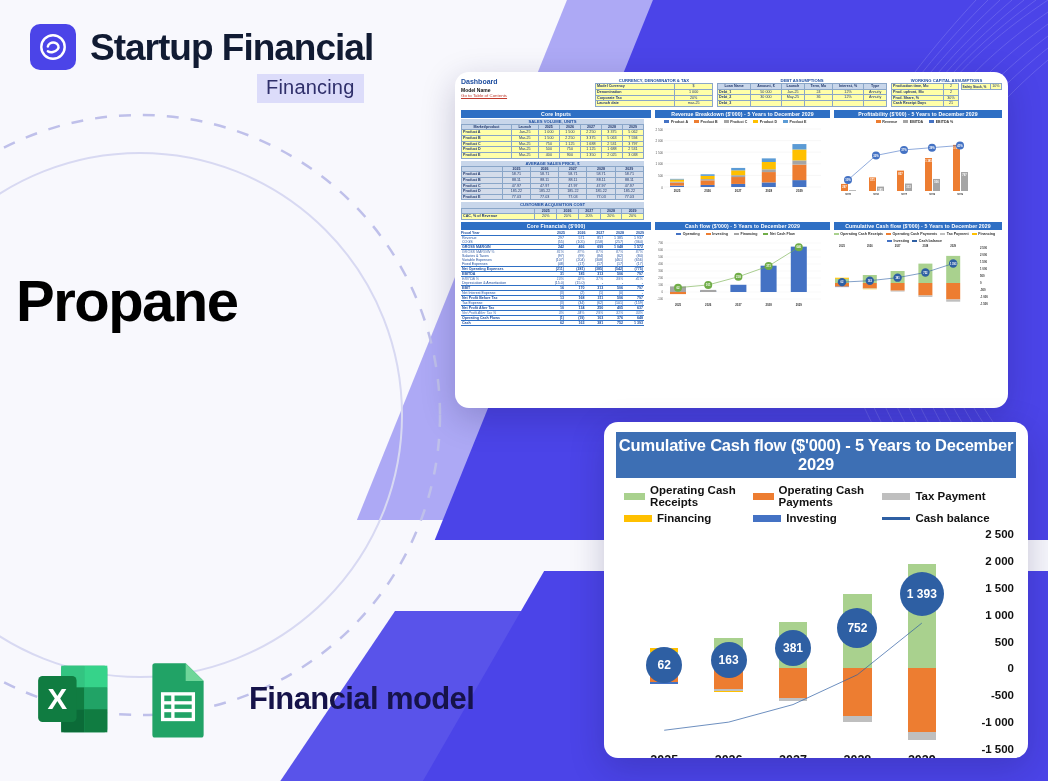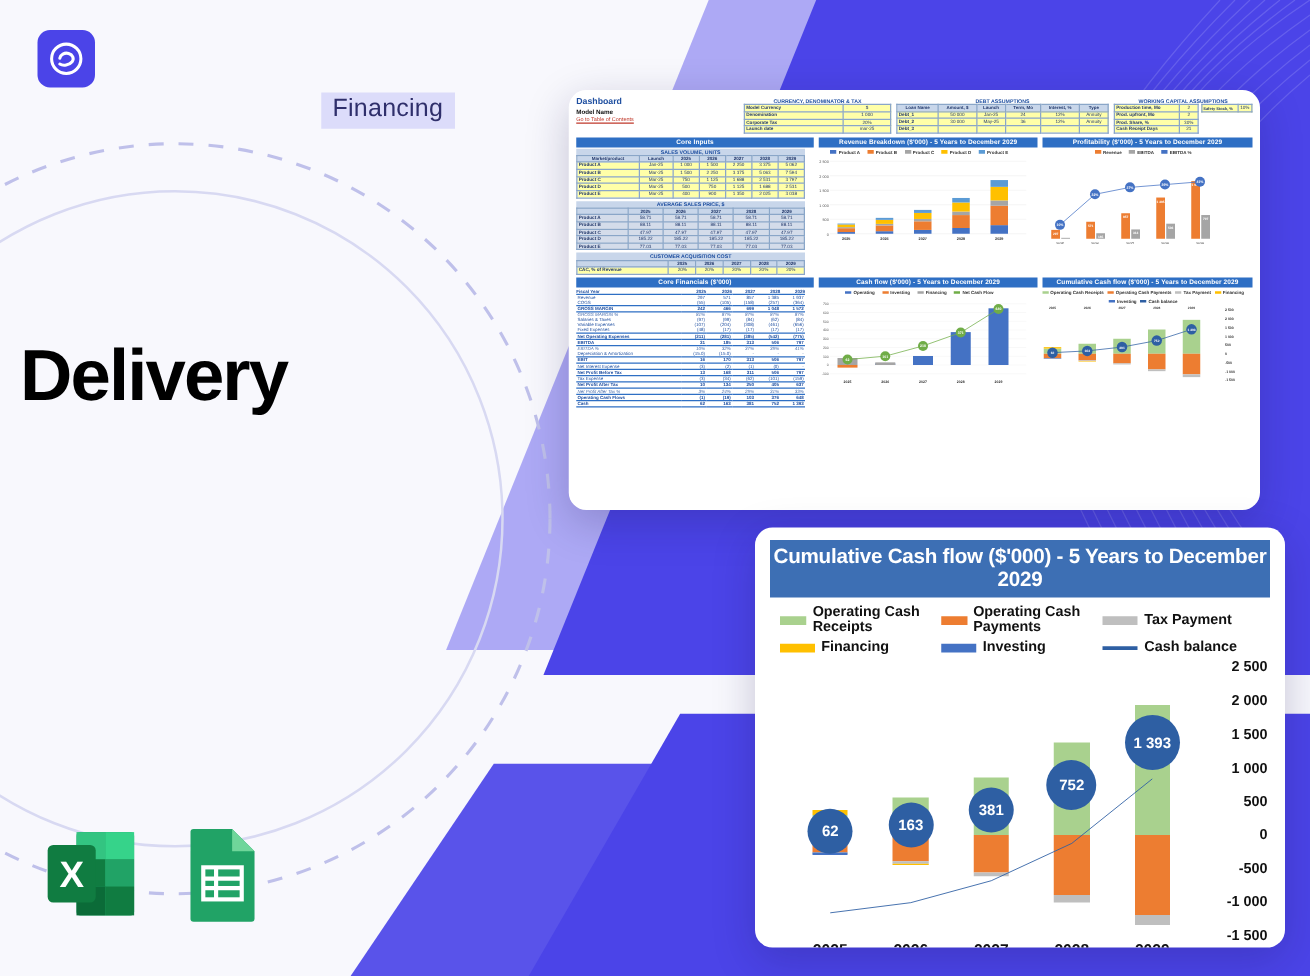--- a/index.html
+++ b/index.html
@@ -156,27 +156,28 @@
 </div>
 
 <div class="logo-row">
   <div class="logo-mark">
     <svg width="30" height="30" viewBox="0 0 32 32">
       <circle cx="16" cy="16" r="12.5" fill="none" stroke="#fff" stroke-width="2.6"></circle>
       <path d="M10.5 20.5 C13.5 22.5 18.5 21.5 21 18.5 C23 16 21.5 12.5 18 11.5
                C14.5 10.5 11 12.5 10.5 15.5" fill="none" stroke="#fff" stroke-width="2.6" stroke-linecap="round"></path>
     </svg>
   </div>
+  <div class="logo-title">Startup Financial</div>
 </div>
 <div class="logo-sub-wrap">
   <span class="logo-sub">Financing</span>
 </div>
 
 <div class="headline">
-  <div>Delivery</div>
+  <div>Propane</div>
 </div>
 
 <div class="footer">
   <svg width="82" height="82" viewBox="0 0 64 64">
     <rect x="22" y="6" width="36" height="52" rx="2.5" fill="#21a366"></rect>
     <rect x="22" y="6" width="18" height="17" fill="#33c481"></rect>
     <rect x="40" y="6" width="18" height="17" fill="#36d38a"></rect>
     <rect x="22" y="23" width="18" height="17" fill="#107c41"></rect>
     <rect x="40" y="23" width="18" height="17" fill="#21a366"></rect>
     <rect x="22" y="40" width="18" height="18" fill="#0b6b38"></rect>
@@ -187,20 +188,21 @@
 
   <svg width="82" height="82" viewBox="0 0 64 64">
     <path d="M14 4 h24 l14 14 v42 a2 2 0 0 1 -2 2 H14 a2 2 0 0 1 -2 -2 V6 a2 2 0 0 1 2 -2z" fill="#21a366"></path>
     <path d="M38 4 l14 14 H38z" fill="#6fd69a"></path>
     <rect x="20" y="28" width="24" height="20" fill="none" stroke="#fff" stroke-width="2.6"></rect>
     <line x1="20" y1="35" x2="44" y2="35" stroke="#fff" stroke-width="2.6"></line>
     <line x1="20" y1="41" x2="44" y2="41" stroke="#fff" stroke-width="2.6"></line>
     <line x1="28" y1="28" x2="28" y2="48" stroke="#fff" stroke-width="2.6"></line>
   </svg>
 
+  <div class="footer-label">Financial model</div>
 </div>
 
 <div class="card" id="dashboard-card">
   <div class="xl" style="display:flex; gap:4px;">
 
     <div style="width:130px;">
       <div class="xl-title">Dashboard</div>
       <div class="xl-sub">Model Name</div>
       <div class="xl-link">Go to Table of Contents</div>
     </div>

